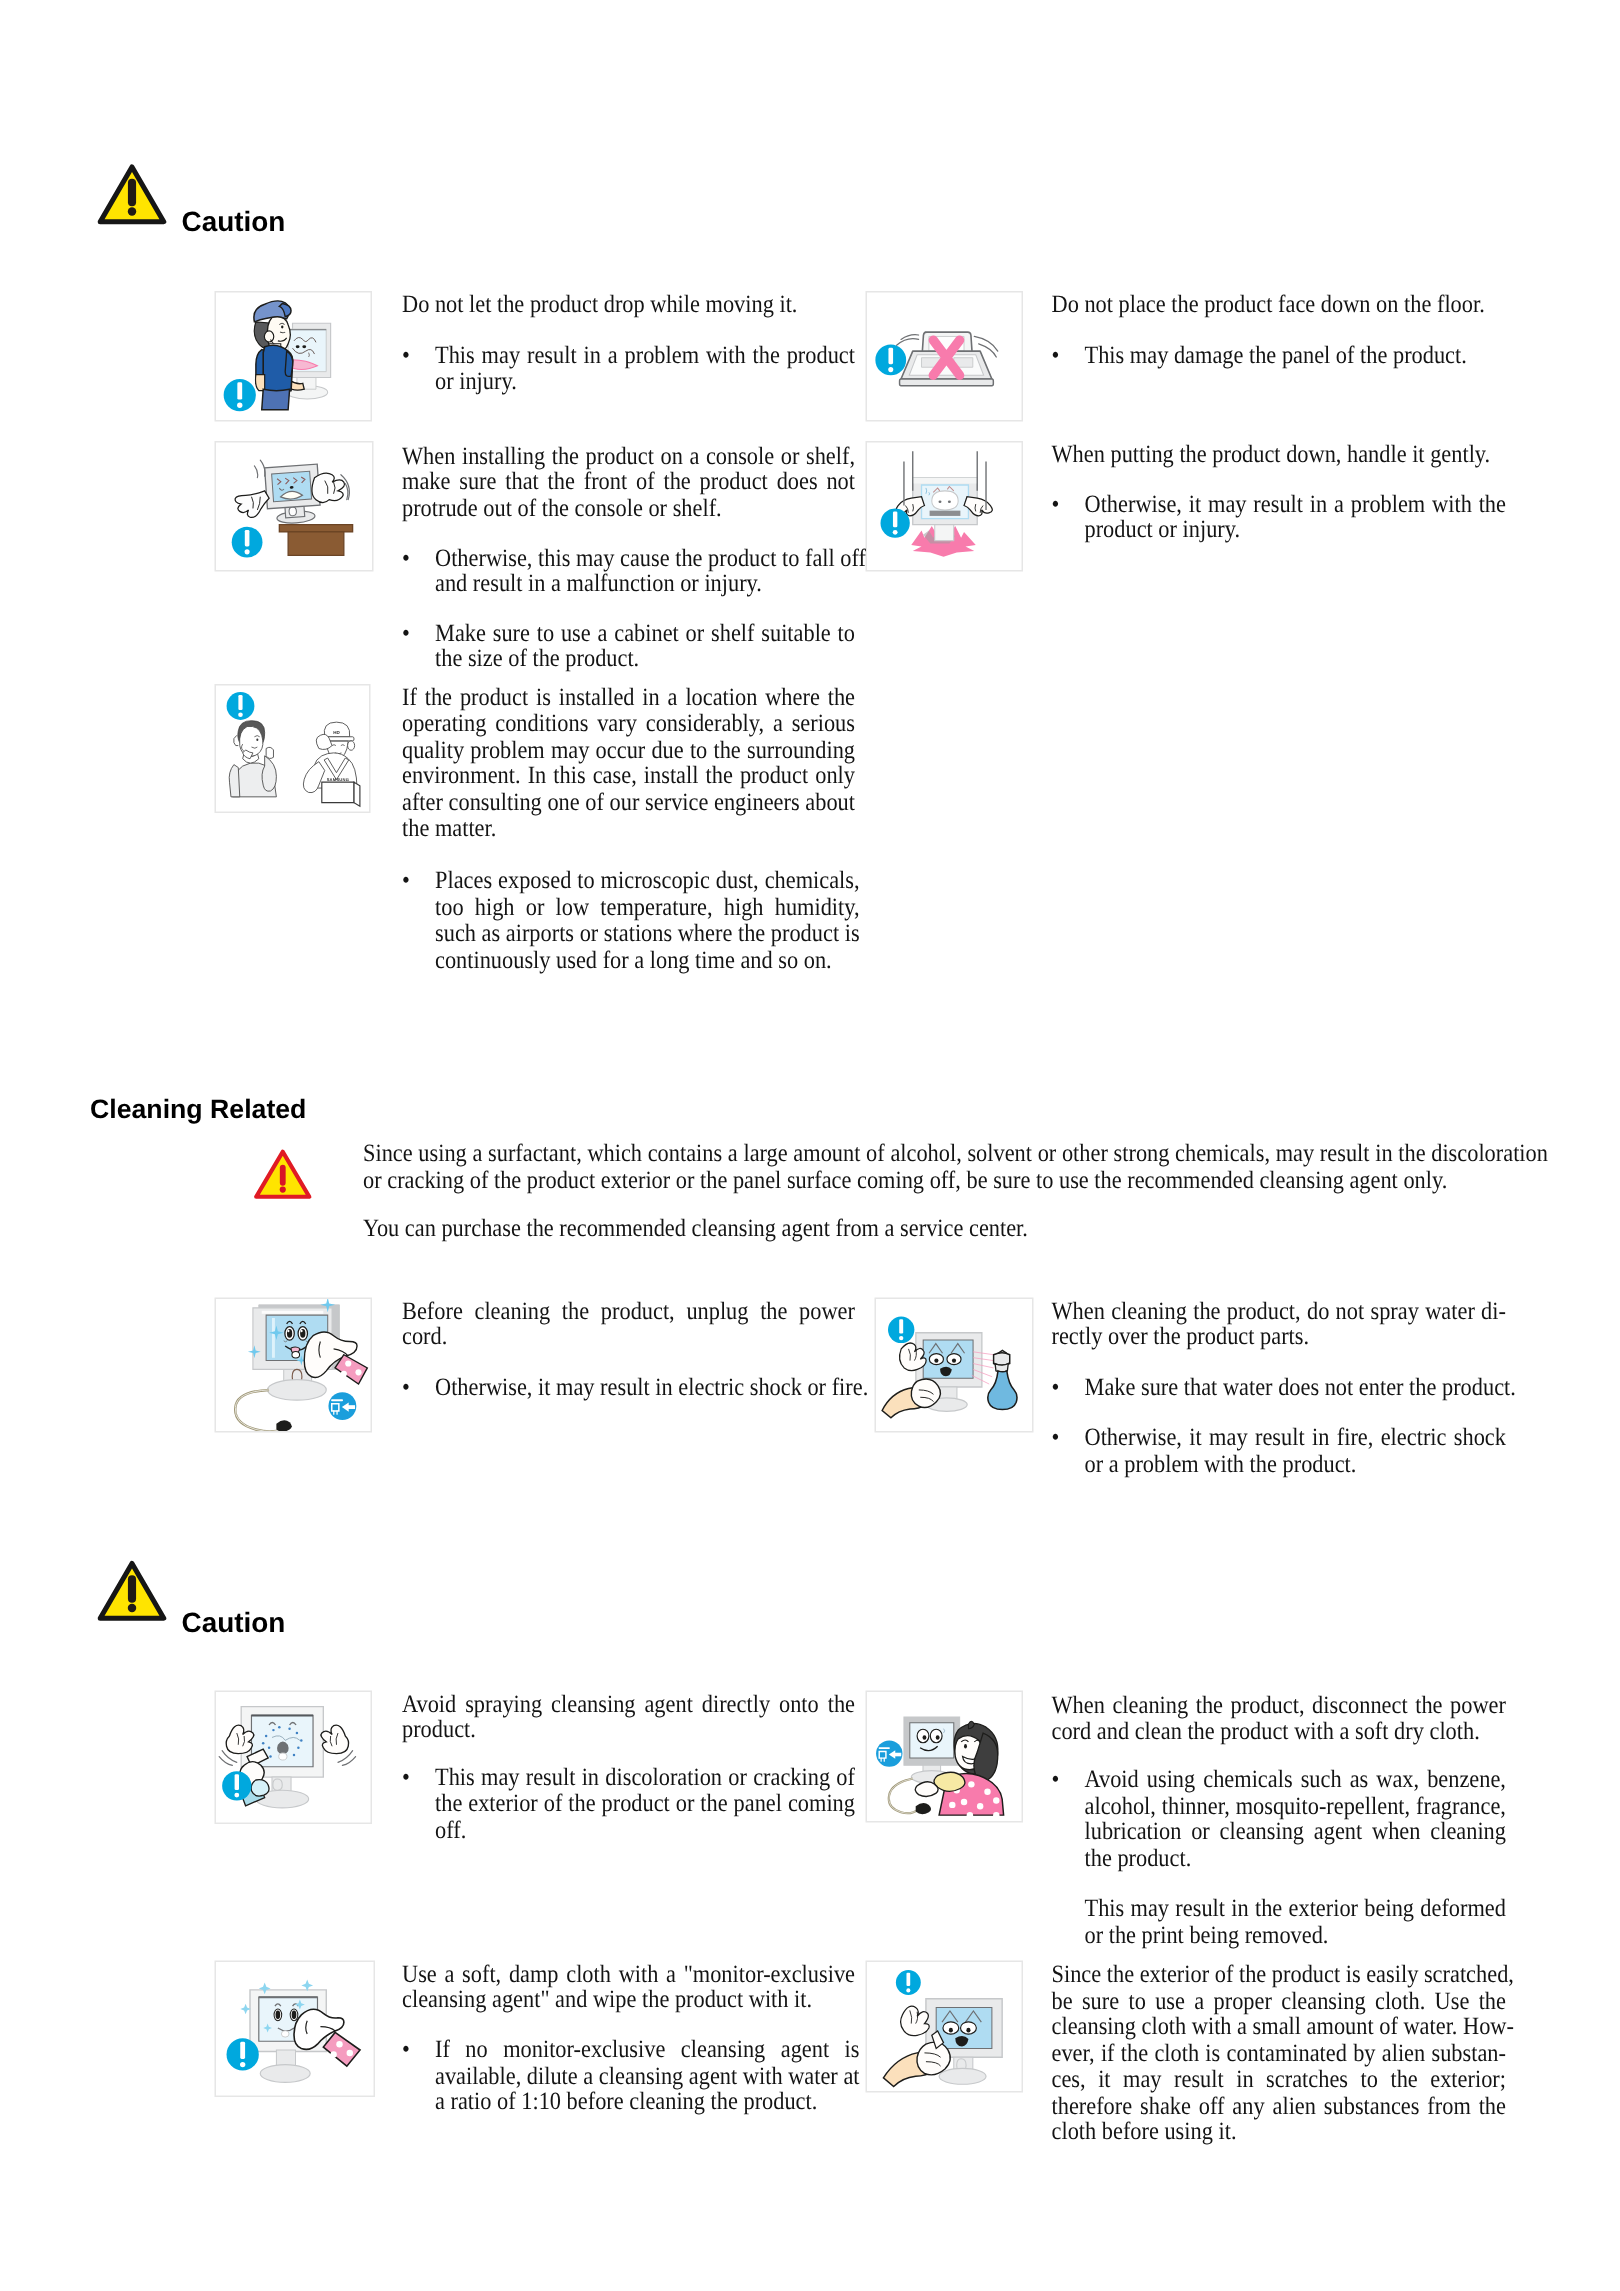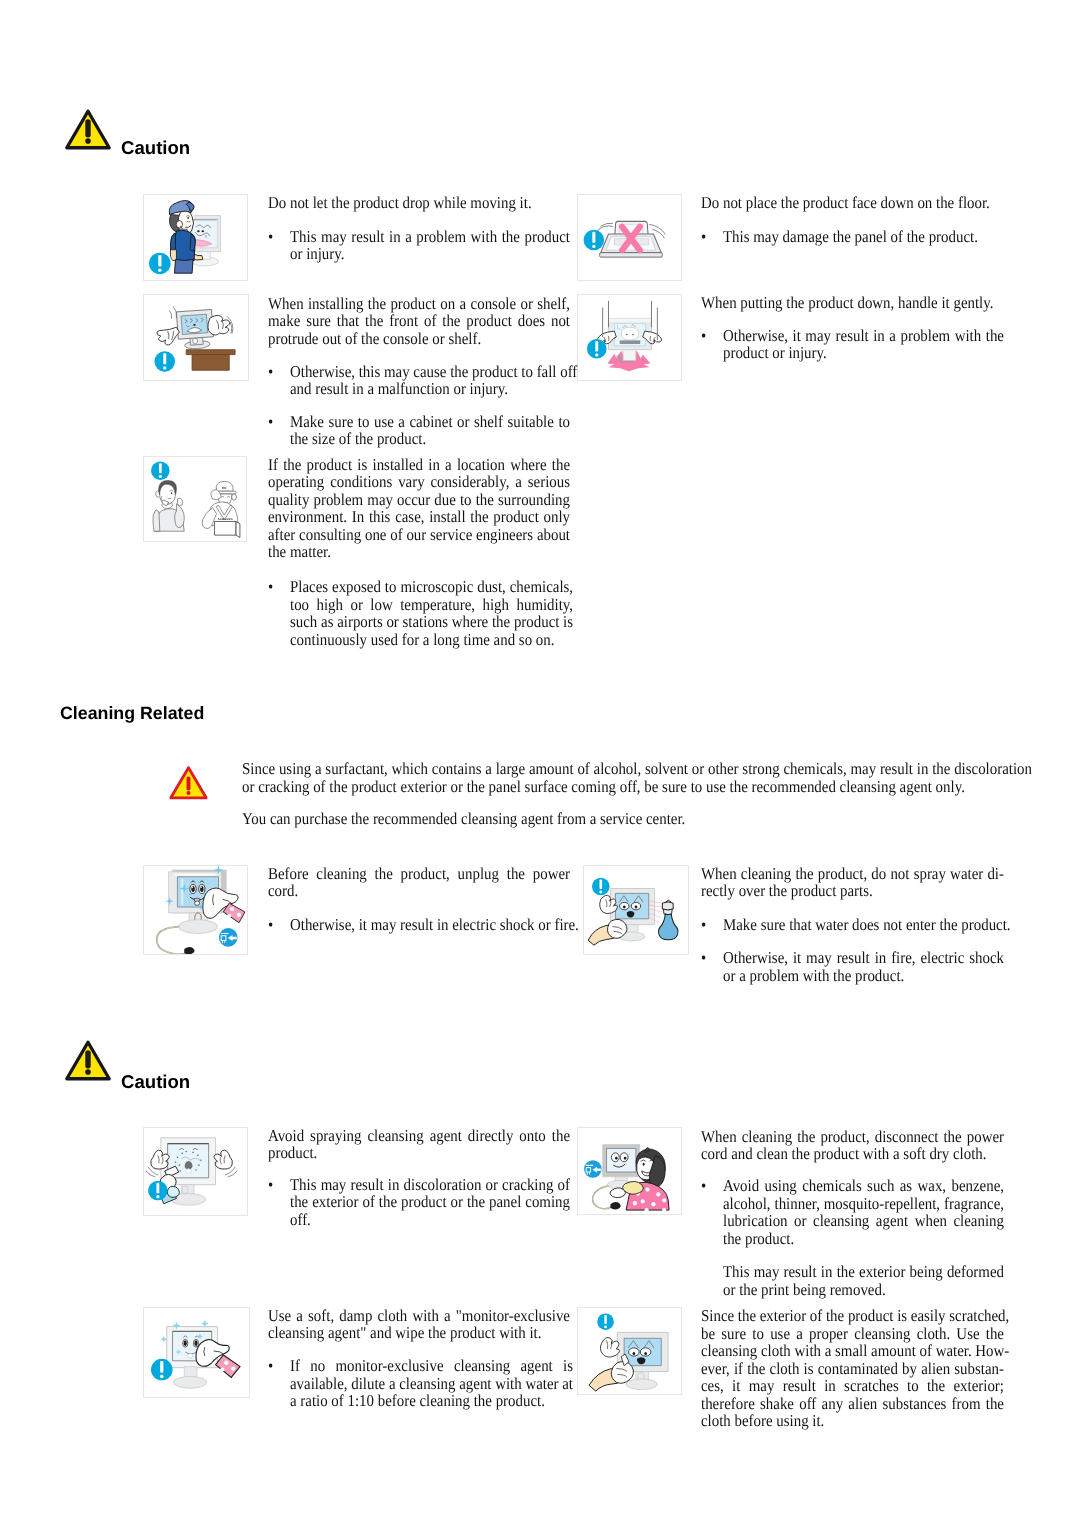--- a/index.html
+++ b/index.html
@@ -603,21 +603,21 @@
   <div class="tb para" style="left:701px;top:1307.0px;width:337.4px;">
       <div class="ln">Since the exterior of the product is easily scratched,</div>
       <div class="ln">be sure to use a proper cleansing cloth. Use the</div>
       <div class="ln">cleansing cloth with a small amount of water. How-</div>
       <div class="ln">ever, if the cloth is contaminated by alien substan-</div>
       <div class="ln">ces, it may result in scratches to the exterior;</div>
       <div class="ln">therefore shake off any alien substances from the</div>
       <div class="ln last">cloth before using it.</div>
     </div>
 
-  <div class="section-head" style="left:60px;top:703px;">Cleaning Related</div>
+  <div class="section-head" style="left:60px;top:729px;">Cleaning Related</div>
 
   <div class="caution-head" style="left:64px;top:1039px;">
     <svg class="tri" viewBox="0 0 46 40">
       <path d="M23 3 L43.3 38 L2.7 38 Z" fill="#FFE400" stroke="#161616" stroke-width="3.2" stroke-linejoin="round"></path>
       <path d="M23 13.2 L23 25.6" stroke="#201a16" stroke-width="5.2" stroke-linecap="round"></path>
       <circle cx="23" cy="31.5" r="2.7" fill="#201a16"></circle>
     </svg>
     <span class="lbl" style="top:33px;">Caution</span>
   </div>
 

